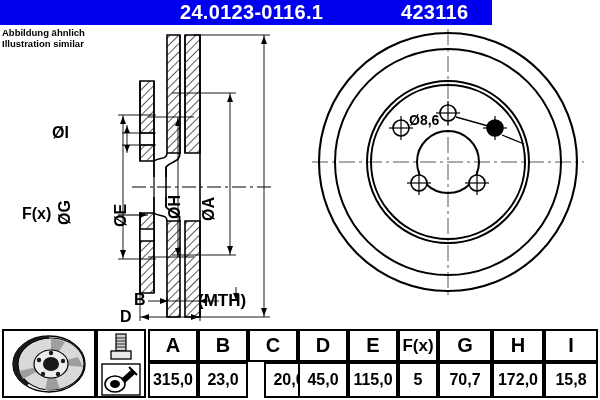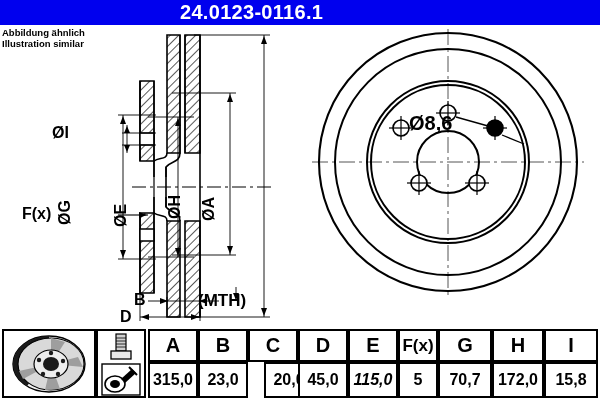--- a/index.html
+++ b/index.html
@@ -1,26 +1,26 @@
 <!DOCTYPE html>
 <html><head>
 <meta charset="utf-8">
 <style>
   html,body{margin:0;padding:0;background:#fff;}
   body{width:600px;height:400px;overflow:hidden;
        font-family:"Liberation Sans",sans-serif;color:#000;}
   #root{position:relative;width:600px;height:400px;}
 
   
-  .header{position:absolute;left:0;top:0;width:600px;height:25px;
+  .header{position:absolute;left:0;top:0;width:492px;height:25px;
           background:#0000ee;text-decoration:underline;}
   .header .t{position:absolute;top:1px;color:#fff;font-weight:bold;
              font-size:20px;letter-spacing:.3px;white-space:nowrap;}
   .hdr-part{left:180px;}
-  .hdr-num{left:401px;margin-top:48px;}
+  .hdr-num{left:401px;}
 
   
   .caption{position:absolute;left:2px;top:27px;font-size:9.5px;
            font-weight:bold;line-height:11px;}
 
   
   .draw{position:absolute;left:0;top:25px;width:600px;height:300px;padding-left:44px;}
   .draw svg{display:block;}
 
   
@@ -198,21 +198,21 @@
     <span class="lab rot" style="left:200px;top:196px;">ØA</span>
 
     <span class="lab" style="left:22px;top:180px;">F(x)</span>
 
     <span class="lab" style="left:134px;top:266px;">B</span>
 
     <span class="lab" style="left:120px;top:283px;">D</span>
 
     <span class="lab" style="left:198px;top:266px;font-size:17px;">(MTH)</span>
 
-    <span class="lab" style="left:409px;top:87px;font-size:20px;">Ø8,6</span>
+    <span class="lab" style="left:409px;top:87px;font-size:14px;">Ø8,6</span>
   </div>
 
   <div class="table">
 
     <div class="cellbox iconcell" style="left:2px;top:2px;width:94px;height:69px;">
       <svg width="88" height="62" viewBox="0 0 88 62">
         <ellipse cx="44" cy="31" rx="36" ry="28" fill="#f2f2f2" stroke="#000" stroke-width="1.4"></ellipse>
         <path d="M8,31 a36,28 0 0 1 36,-28 l0,6 a30,22 0 0 0 -30,22 z" fill="#1a1a1a"></path>
         <path d="M8,31 a36,28 0 0 0 14,22 l4,-5 a30,22 0 0 1 -12,-17 z" fill="#1a1a1a"></path>
         <ellipse cx="46" cy="31" rx="33" ry="26" fill="#d9d9d9" stroke="#000" stroke-width="1.1"></ellipse>
@@ -257,20 +257,20 @@
       <span class="fx">F(x)</span>
     </div>
     <div class="cellbox th" style="left:438px;top:2px;width:54px;height:33px;">G</div>
     <div class="cellbox th" style="left:492px;top:2px;width:52px;height:33px;">H</div>
     <div class="cellbox th" style="left:544px;top:2px;width:54px;height:33px;">I</div>
 
     <div class="cellbox td" style="left:148px;top:35px;width:50px;height:36px;">315,0</div>
     <div class="cellbox td" style="left:198px;top:35px;width:50px;height:36px;text-align:right;">23,0</div>
     <div class="cellbox td" style="left:264px;top:35px;width:50px;height:36px;">20,0</div>
     <div class="cellbox td" style="left:298px;top:35px;width:50px;height:36px;">45,0</div>
-    <div class="cellbox td" style="left:348px;top:35px;width:50px;height:36px;font-style:italic;">115,0</div>
+    <div class="cellbox td" style="left:348px;top:35px;width:50px;height:36px;">115,0</div>
     <div class="cellbox td" style="left:398px;top:35px;width:40px;height:36px;">5</div>
     <div class="cellbox td" style="left:438px;top:35px;width:54px;height:36px;">70,7</div>
     <div class="cellbox td" style="left:492px;top:35px;width:52px;height:36px;">172,0</div>
     <div class="cellbox td" style="left:544px;top:35px;width:54px;height:36px;">15,8</div>
   </div>
 
 </div>
 
 </body></html>

